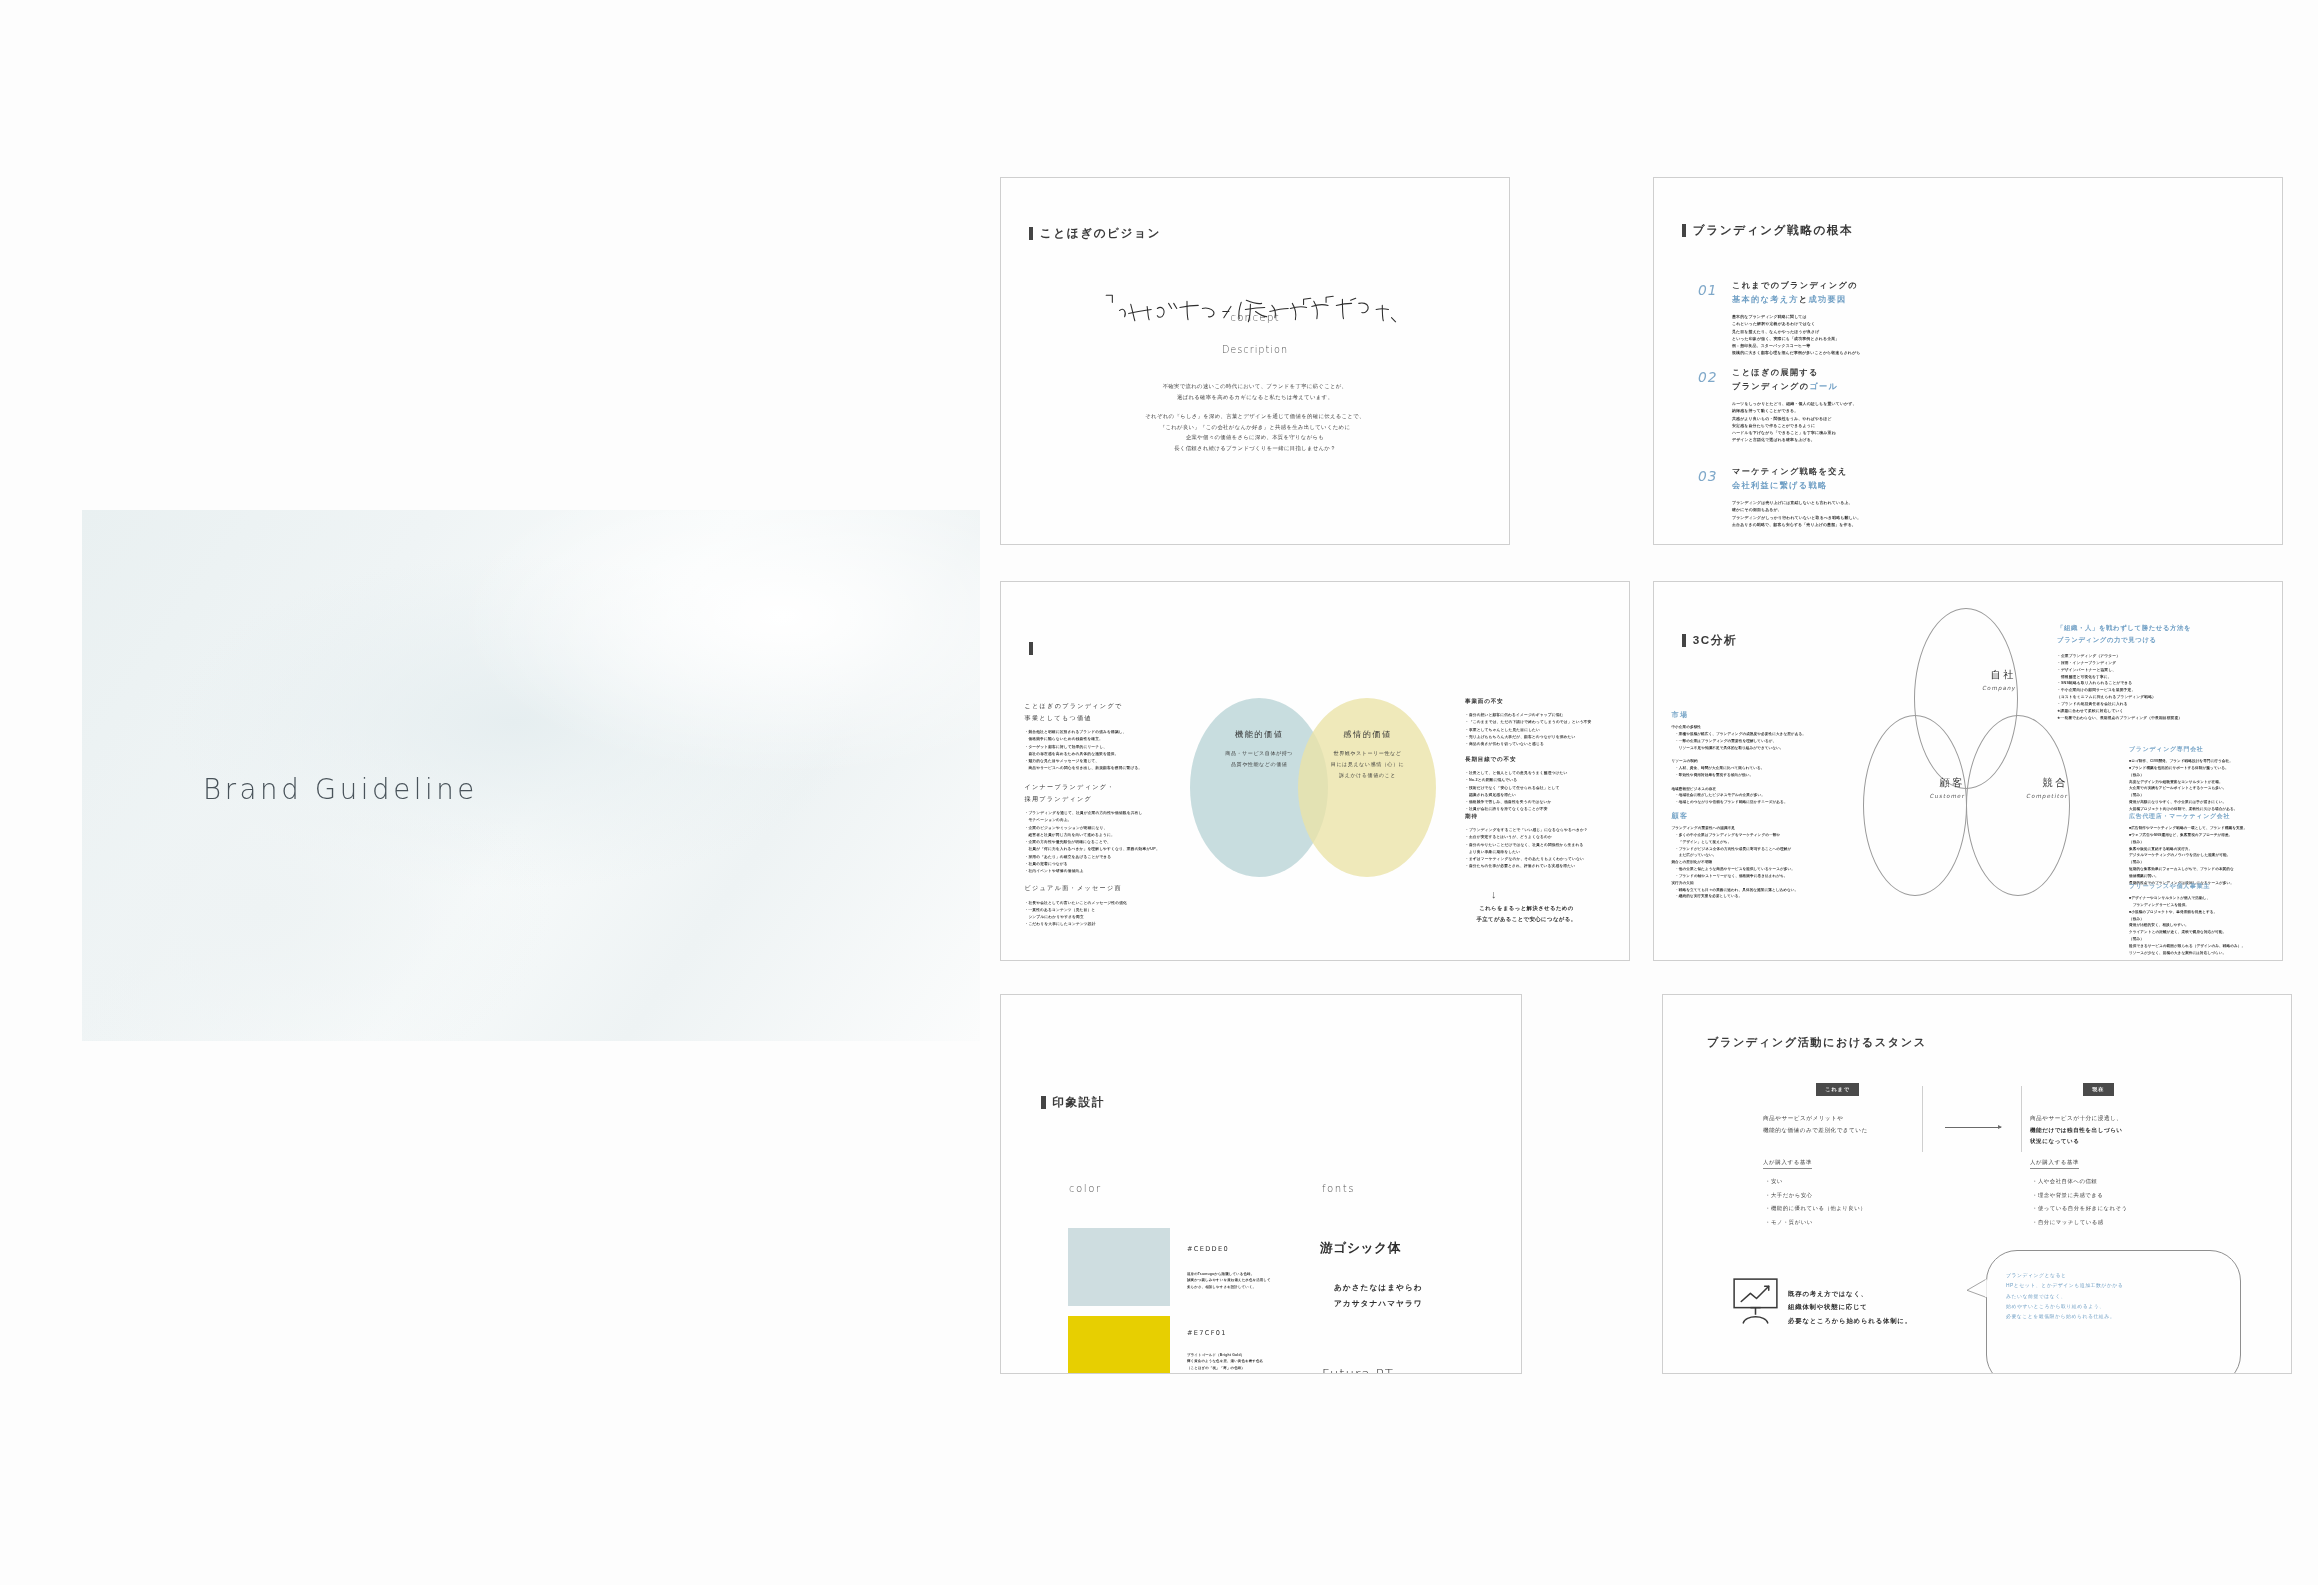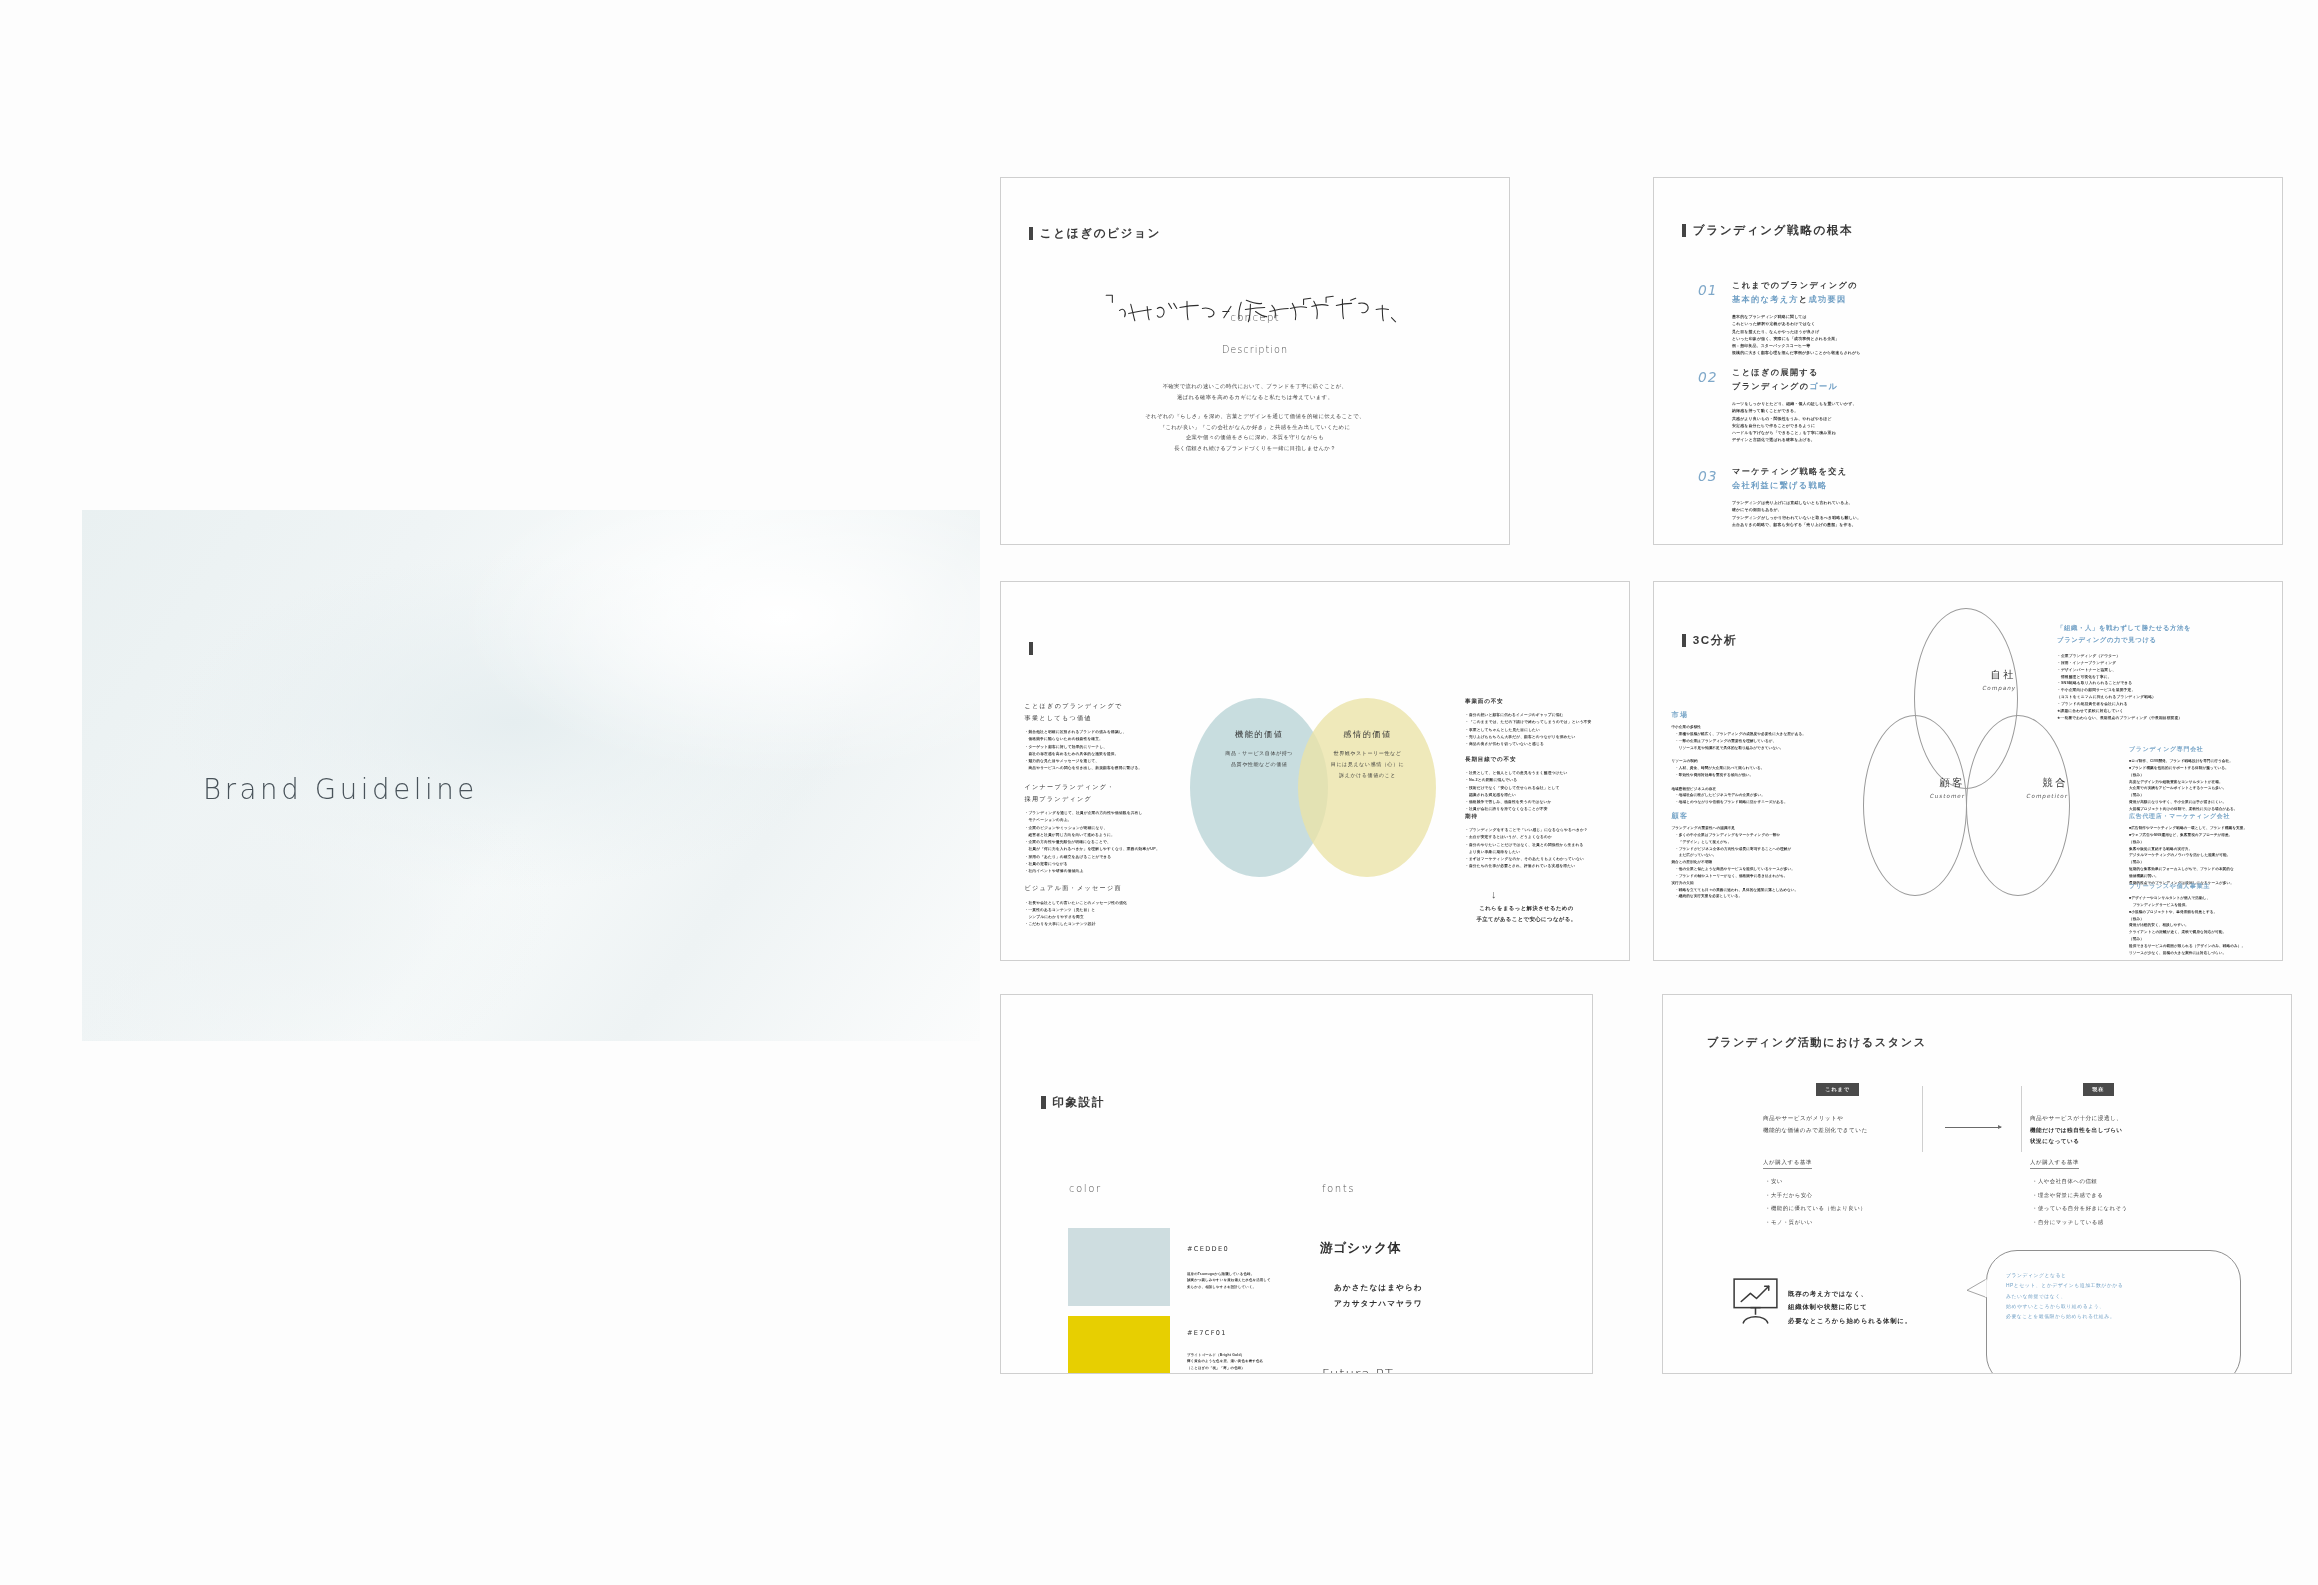--- a/index.html
+++ b/index.html
@@ -26,21 +26,21 @@
   }
 
   .slide{
     position:absolute;background:#fefefe;border:1px solid #cfcfcf;
     box-sizing:border-box;overflow:hidden;
   }
   #slide-vision   {left:1000px;top:177px; width:510px;height:368px;}
   #slide-strategy {left:1653px;top:177px; width:630px;height:368px;}
   #slide-value    {left:1000px;top:581px;width:630px;height:380px;}
   #slide-3c       {left:1653px;top:581px;width:630px;height:380px;}
-  #slide-impression{left:1000px;top:994px;width:593px;height:380px;}
+  #slide-impression{left:1000px;top:994px;width:522px;height:380px;}
   #slide-stance   {left:1653px;top:994px;width:630px;height:380px;margin-left:9px;}
 
   .slide-title{
     position:absolute;display:flex;align-items:center;gap:6.6px;
     font-size:11.7px;font-weight:700;letter-spacing:1.5px;color:#3a3a3a;
   }
   .title-bar{display:inline-block;width:4.6px;height:12.8px;background:#444;}
 
   
   .v-title{left:27.6px;top:48px;}

